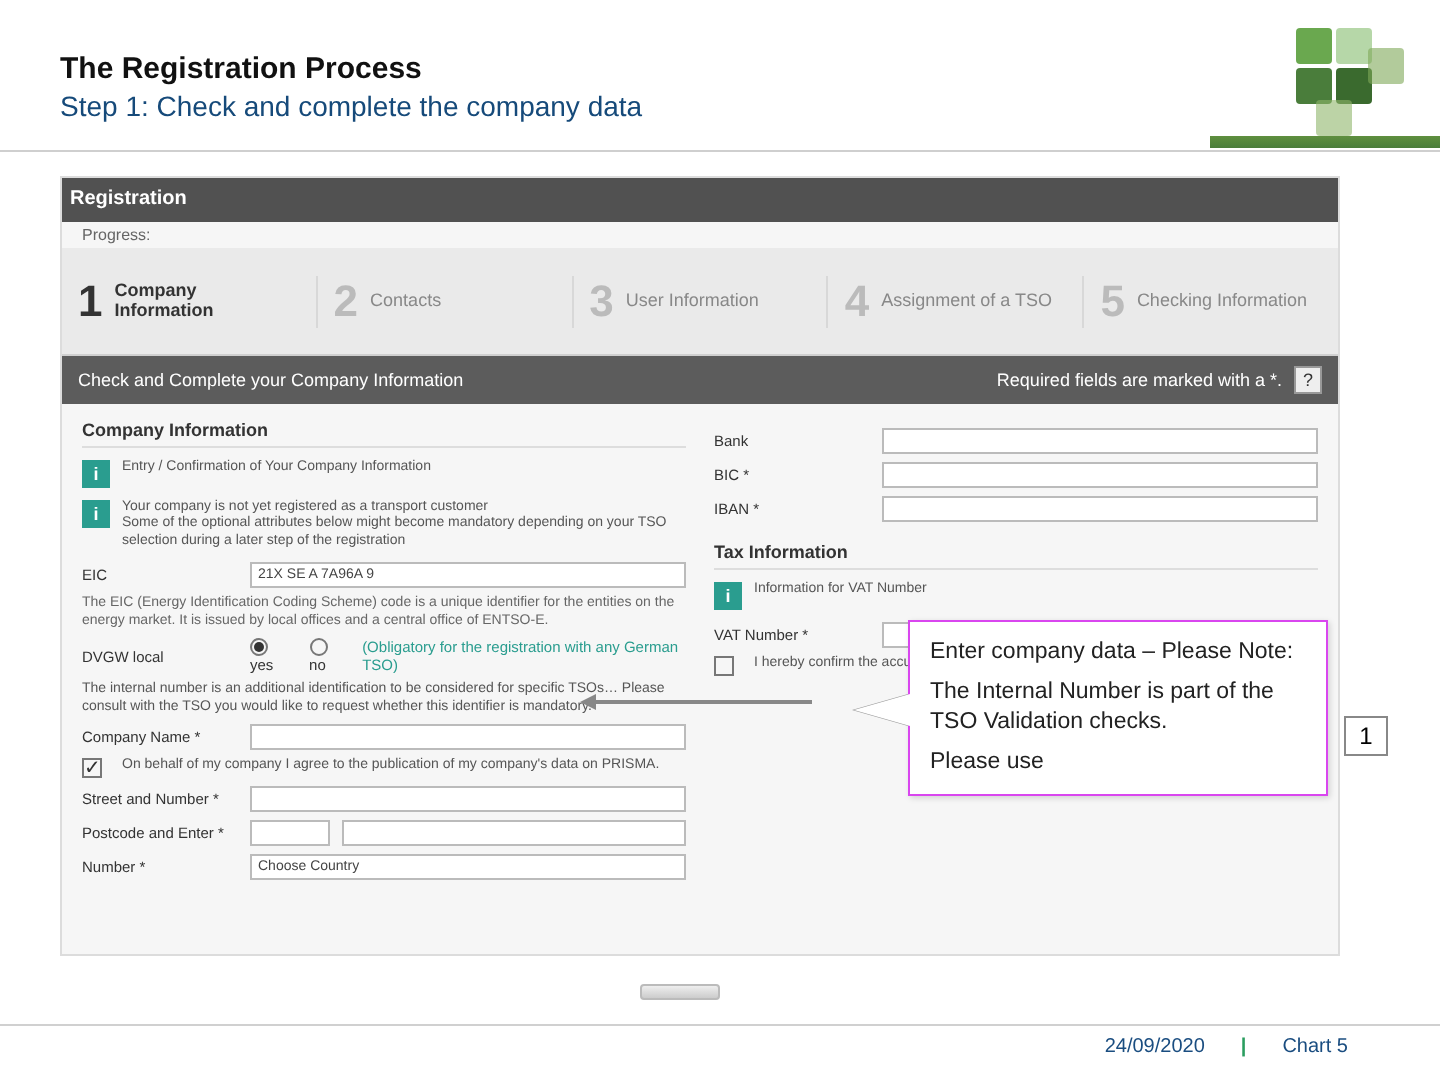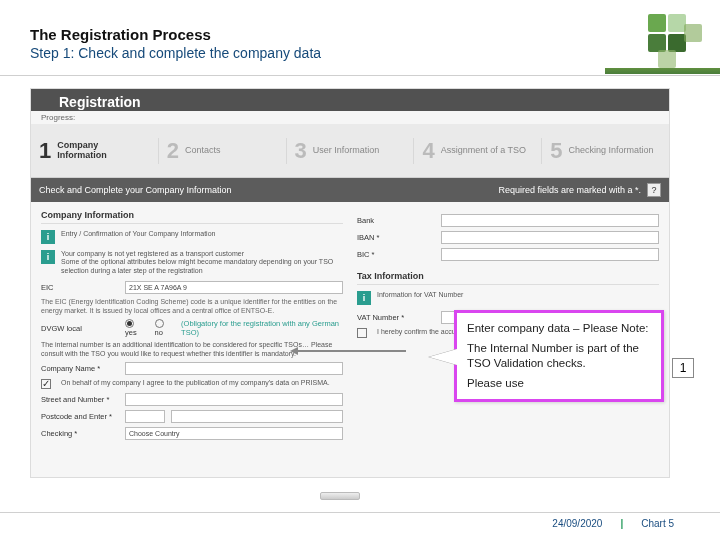--- a/index.html
+++ b/index.html
@@ -18,21 +18,21 @@
   .header-band { position: absolute; top: 68px; right: 0; width: 115px; height: 6px; background: linear-gradient(#5f8f3f,#4a7d3b); }
   .header-underline { position: absolute; top: 75px; left: 0; right: 0; height: 1px; background: #cfcfcf; }
 
   
   .title { position: absolute; top: 26px; left: 30px; }
   .title .t1 { font-size: 15px; font-weight: bold; color: #111; }
   .title .t2 { font-size: 14px; color: #164a7a; margin-top: 2px; }
 
   
   .shot { position: absolute; top: 88px; left: 30px; width: 640px; height: 390px; border: 1px solid #dcdcdc; background: #f6f6f6; overflow: hidden; }
-  .shot .topbar { height: 22px; background: #515151; color: #fff; font-size: 14px; font-weight: bold; padding: 5px 28px; }
+  .shot .topbar { height: 22px; background: #515151; color: #fff; font-size: 10px; font-weight: bold; padding: 5px 4px; }
   .shot .progressrow { height: 54px; background: #eaeaea; display: flex; align-items: center; border-bottom: 1px solid #d0d0d0; }
   .shot .step { flex: 1; display: flex; align-items: center; gap: 6px; padding: 0 8px; border-right: 1px solid #d8d8d8; font-size: 9px; color: #888; }
   .shot .step:last-child { border-right: none; }
   .shot .step .num { font-size: 22px; font-weight: bold; color: #bbb; }
   .shot .step.active .num { color: #333; }
   .shot .step .lbl { line-height: 1.1; color: #888; }
   .shot .step.active .lbl { color: #333; font-weight: bold; }
   .shot .progress-label { font-size: 8px; color: #666; padding: 2px 0 2px 10px; }
 
   .shot .section-hdr { background: #5c5c5c; color: #fff; font-size: 9px; padding: 5px 8px; display: flex; justify-content: space-between; align-items: center; }
@@ -52,21 +52,21 @@
   .formrow .finput.val { color: #444; }
   .radio { width: 9px; height: 9px; border: 1px solid #777; border-radius: 50%; display: inline-block; margin-right: 3px; vertical-align: middle; }
   .radio.checked::after { content: ""; display: block; width: 5px; height: 5px; background: #333; border-radius: 50%; margin: 1px; }
   .checkbox { width: 10px; height: 10px; border: 1px solid #777; display: inline-block; margin-right: 4px; vertical-align: middle; position: relative; }
   .checkbox.checked::after { content: "✓"; position: absolute; top: -2px; left: 0; font-size: 10px; color: #333; }
 
   .tinytext { font-size: 7px; color: #555; margin: 4px 0; line-height: 1.2; }
   .eic-note { font-size: 7px; color: #666; line-height: 1.2; margin: 4px 0; }
 
   
-  .callout { position: absolute; top: 310px; right: 56px; width: 210px; background: #fff; border: 3px solid #d946ef; padding: 8px 10px; font-size: 11.5px; color: #222; line-height: 1.25; box-shadow: 1px 1px 3px rgba(0,0,0,.15); }
+  .callout { position: absolute; top: 310px; right: 56px; width: 210px; background: #fff; border: 1px solid #d946ef; padding: 8px 10px; font-size: 11.5px; color: #222; line-height: 1.25; box-shadow: 1px 1px 3px rgba(0,0,0,.15); }
   .callout .c1 { margin-bottom: 6px; }
   .callout .pointer { position: absolute; left: -28px; top: 36px; width: 0; height: 0; border-top: 8px solid transparent; border-bottom: 8px solid transparent; border-right: 28px solid #fff; filter: drop-shadow(-1px 0 0 #999); }
   .callout-num { position: absolute; top: 358px; right: 26px; width: 22px; height: 20px; border: 1px solid #888; background: #fff; text-align: center; font-size: 12px; line-height: 18px; }
 
   
   .arrow { position: absolute; top: 350px; left: 296px; width: 110px; height: 2px; background: #888; }
   .arrow::after { content: ""; position: absolute; left: -6px; top: -3px; width: 0; height: 0; border-top: 4px solid transparent; border-bottom: 4px solid transparent; border-right: 8px solid #888; }
 
   
   .footer { position: absolute; bottom: 6px; left: 0; right: 0; height: 22px; border-top: 1px solid #d0d0d0; display: flex; align-items: center; justify-content: flex-end; padding: 0 46px 0 0; font-size: 10px; }
@@ -175,36 +175,36 @@
         <div class="formrow">
           <div class="flabel">Street and Number *</div>
           <div class="finput"></div>
         </div>
         <div class="formrow">
           <div class="flabel">Postcode and Enter *</div>
           <div class="finput" style="flex:0 0 40px;"></div>
           <div class="finput"></div>
         </div>
         <div class="formrow">
-          <div class="flabel">Checking *</div>
+          <div class="flabel">Number *</div>
           <div class="finput val">Choose Country</div>
         </div>
       </div>
 
       <div class="col">
         <div class="formrow">
           <div class="flabel">Bank</div>
           <div class="finput"></div>
         </div>
         <div class="formrow">
+          <div class="flabel">BIC *</div>
+          <div class="finput"></div>
+        </div>
+        <div class="formrow">
           <div class="flabel">IBAN *</div>
-          <div class="finput"></div>
-        </div>
-        <div class="formrow">
-          <div class="flabel">BIC *</div>
           <div class="finput"></div>
         </div>
 
         <div class="colhdr" style="margin-top:10px;">Tax Information</div>
         <div class="notice">
           <div class="ibox">i</div>
           <div class="ntext">Information for VAT Number</div>
         </div>
         <div class="formrow">
           <div class="flabel">VAT Number *</div>

